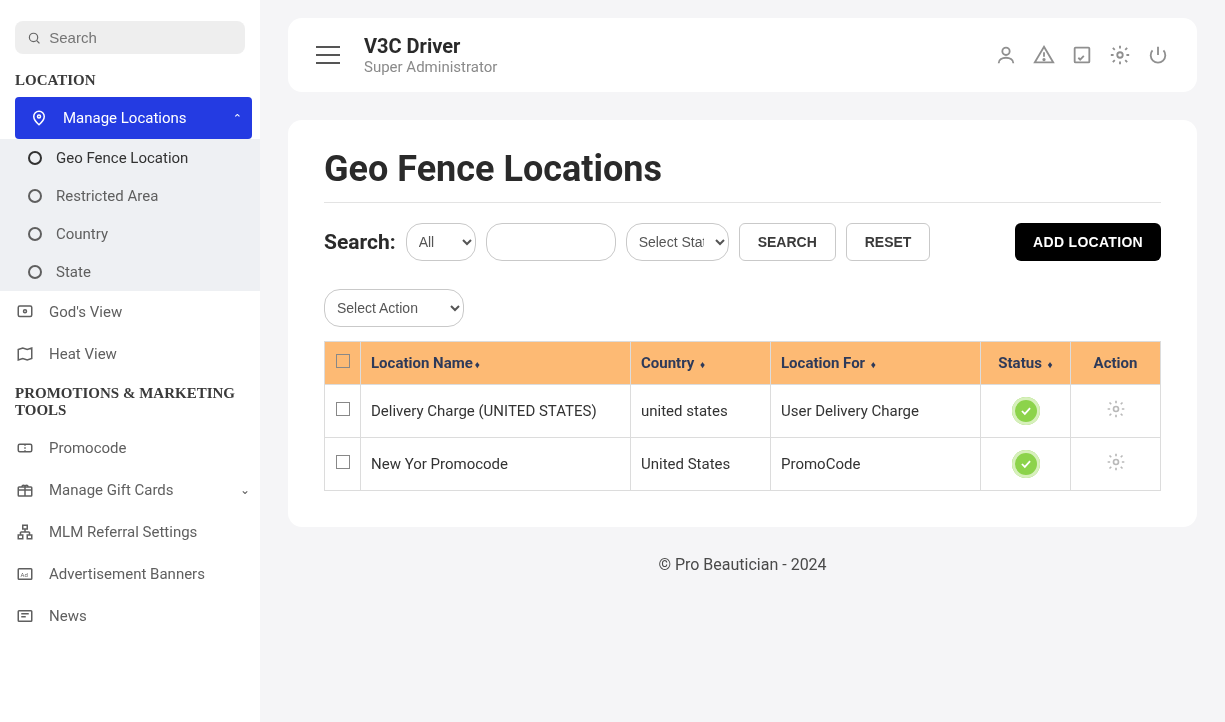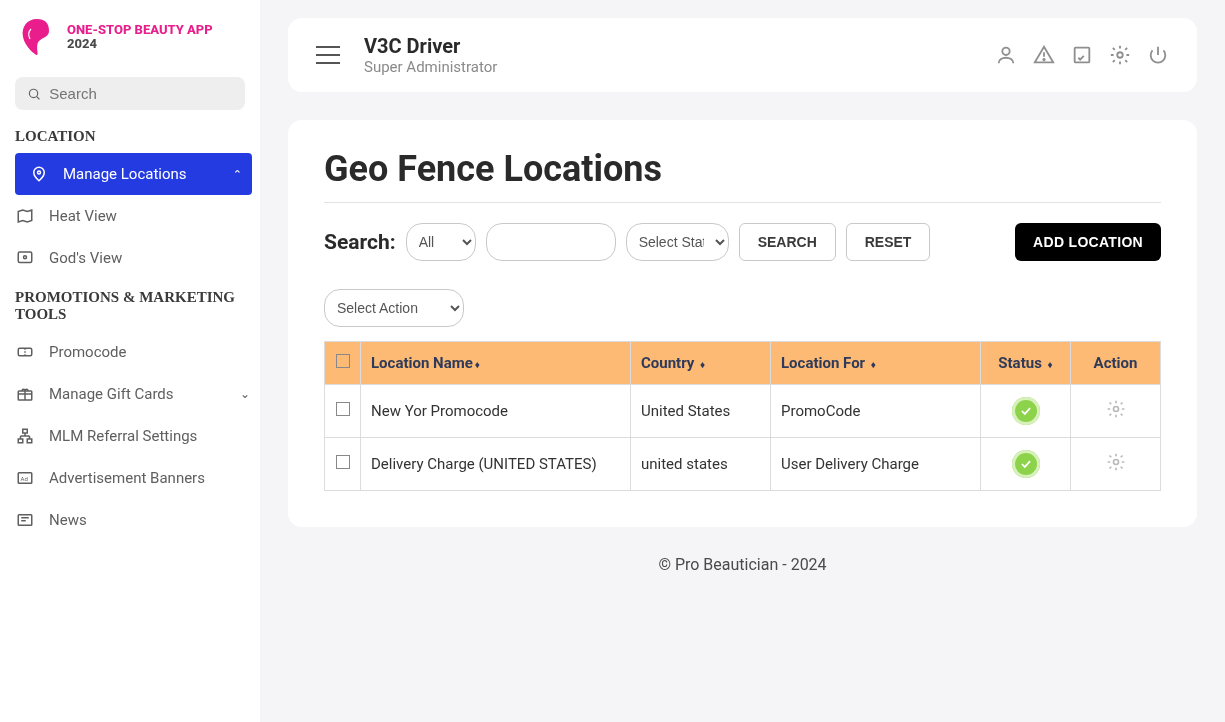--- a/index.html
+++ b/index.html
@@ -152,30 +152,20 @@
   .gear { color:#b9b9b9; cursor:pointer;}
   .sort-caret { font-size:10px; color:#2e3a59; display:inline-block; margin-left:2px;}
   .footer {
     text-align:center; color:#4a4a4a; font-size:16px; margin-top: 28px;
   }
 </style>
 </head>
 <body>
 
 <div class="sidebar">
-  <div class="logo">
-    <svg class="logo-svg" viewBox="0 0 44 44">
-      <path d="M22 4 C12 4 6 12 8 22 C10 32 20 40 22 40 C24 40 20 30 24 26 C28 22 34 22 34 16 C34 8 30 4 22 4 Z" fill="#e91e8c"></path>
-      <path d="M16 14 C14 16 13 20 15 24" stroke="#fff" stroke-width="1.2" fill="none"></path>
-    </svg>
-    <div class="logo-text">
-      <div class="l1"><span>ONE-STOP </span><span>BEAUTY APP</span></div>
-      <div class="l2">2024</div>
-    </div>
-  </div>
 
   <div class="search-wrap">
     <svg width="16" height="16" viewBox="0 0 24 24" fill="none" stroke="#666" stroke-width="2">
         <circle cx="11" cy="11" r="7"></circle>
         <line x1="21" y1="21" x2="16.65" y2="16.65"></line>
       </svg>
     <input type="text" placeholder="Search" style="">
   </div>
 
   <div class="section-title">LOCATION</div>
@@ -184,38 +174,56 @@
     <span class="icon">
       <svg width="18" height="18" viewBox="0 0 24 24" fill="none" stroke="currentColor" stroke-width="2">
           <path d="M12 21s-7-6-7-11a7 7 0 1 1 14 0c0 5-7 11-7 11z"></path>
           <circle cx="12" cy="10" r="2"></circle>
         </svg>
     </span>
     <span>Manage Locations</span>
     <span class="chev">⌃</span>
   </div>
 
-
-  <div class="nav-item">
-    <span class="icon">
-      <svg width="18" height="18" viewBox="0 0 24 24" fill="none" stroke="currentColor" stroke-width="2">
-          <polygon points="3,6 9,4 15,6 21,4 21,18 15,20 9,18 3,20"></polygon>
-        </svg>
-    </span>
-    <span>Heat View</span>
+  <div class="nav-sub">
+    <div class="nav-item active-sub">
+      <span class="circle-icon"></span>
+      <span>Geo Fence Location</span>
+    </div>
+    <div class="nav-item">
+      <span class="circle-icon"></span>
+      <span>Restricted Area</span>
+    </div>
+    <div class="nav-item">
+      <span class="circle-icon"></span>
+      <span>Country</span>
+    </div>
+    <div class="nav-item">
+      <span class="circle-icon"></span>
+      <span>State</span>
+    </div>
   </div>
 
   <div class="nav-item">
     <span class="icon">
       <svg width="18" height="18" viewBox="0 0 24 24" fill="none" stroke="currentColor" stroke-width="2">
           <rect x="3" y="4" width="18" height="14" rx="2"></rect>
           <circle cx="12" cy="11" r="2"></circle>
         </svg>
     </span>
     <span>God's View</span>
+  </div>
+
+  <div class="nav-item">
+    <span class="icon">
+      <svg width="18" height="18" viewBox="0 0 24 24" fill="none" stroke="currentColor" stroke-width="2">
+          <polygon points="3,6 9,4 15,6 21,4 21,18 15,20 9,18 3,20"></polygon>
+        </svg>
+    </span>
+    <span>Heat View</span>
   </div>
 
   <div class="section-title" style="padding-top:10px">PROMOTIONS &amp; MARKETING TOOLS</div>
 
   <div class="nav-item">
     <span class="icon">
       <svg width="18" height="18" viewBox="0 0 24 24" fill="none" stroke="currentColor" stroke-width="2">
           <rect x="3" y="7" width="18" height="10" rx="2"></rect>
           <line x1="12" y1="7" x2="12" y2="17" stroke-dasharray="2 2"></line>
         </svg>
@@ -339,48 +347,48 @@
         <tr>
           <th class="center" style="width:36px"><span class="chk"></span></th>
           <th><span>Location Name</span><span class="sort-caret">♦</span></th>
           <th style="width:140px"><span>Country</span> <span class="sort-caret">♦</span></th>
           <th style="width:210px"><span>Location For</span> <span class="sort-caret">♦</span></th>
           <th class="center" style="width:90px"><span>Status</span> <span class="sort-caret">♦</span></th>
           <th class="center" style="width:90px"><span>Action</span></th>
         </tr>
       </thead>
       <tbody>
+        <tr>
+          <td class="center"><span class="chk"></span></td>
+          <td>Delivery Charge (UNITED STATES)</td>
+          <td>united states</td>
+          <td>User Delivery Charge</td>
+          <td class="center"><span class="status-dot">
+                <svg viewBox="0 0 24 24">
+                  <polyline points="5,12 10,17 19,7"></polyline>
+                </svg>
+              </span></td>
+          <td class="center"><svg class="gear" width="20" height="20" viewBox="0 0 24 24" fill="none" stroke="currentColor" stroke-width="2">
+                <circle cx="12" cy="12" r="3"></circle>
+                <path d="M12 2v3M12 19v3M4.2 4.2l2.1 2.1M17.7 17.7l2.1 2.1M2 12h3M19 12h3M4.2 19.8l2.1-2.1M17.7 6.3l2.1-2.1"></path>
+              </svg></td>
+        </tr>
         <tr>
           <td class="center"><span class="chk"></span></td>
           <td>New Yor Promocode</td>
           <td>United States</td>
           <td>PromoCode</td>
           <td class="center"><span class="status-dot">
                 <svg viewBox="0 0 24 24">
                   <polyline points="5,12 10,17 19,7"></polyline>
                 </svg>
               </span></td>
           <td class="center"><svg class="gear" width="20" height="20" viewBox="0 0 24 24" fill="none" stroke="currentColor" stroke-width="2">
                 <circle cx="12" cy="12" r="3"></circle>
                 <path d="M12 2v3M12 19v3M4.2 4.2l2.1 2.1M17.7 17.7l2.1 2.1M2 12h3M19 12h3M4.2 19.8l2.1-2.1M17.7 6.3l2.1-2.1"></path>
               </svg></td>
         </tr>
-        <tr>
-          <td class="center"><span class="chk"></span></td>
-          <td>Delivery Charge (UNITED STATES)</td>
-          <td>united states</td>
-          <td>User Delivery Charge</td>
-          <td class="center"><span class="status-dot">
-                <svg viewBox="0 0 24 24">
-                  <polyline points="5,12 10,17 19,7"></polyline>
-                </svg>
-              </span></td>
-          <td class="center"><svg class="gear" width="20" height="20" viewBox="0 0 24 24" fill="none" stroke="currentColor" stroke-width="2">
-                <circle cx="12" cy="12" r="3"></circle>
-                <path d="M12 2v3M12 19v3M4.2 4.2l2.1 2.1M17.7 17.7l2.1 2.1M2 12h3M19 12h3M4.2 19.8l2.1-2.1M17.7 6.3l2.1-2.1"></path>
-              </svg></td>
-        </tr>
       </tbody>
     </table>
   </div>
 
   <div class="footer">© Pro Beautician - 2024</div>
 </div>
 
 </body></html>

